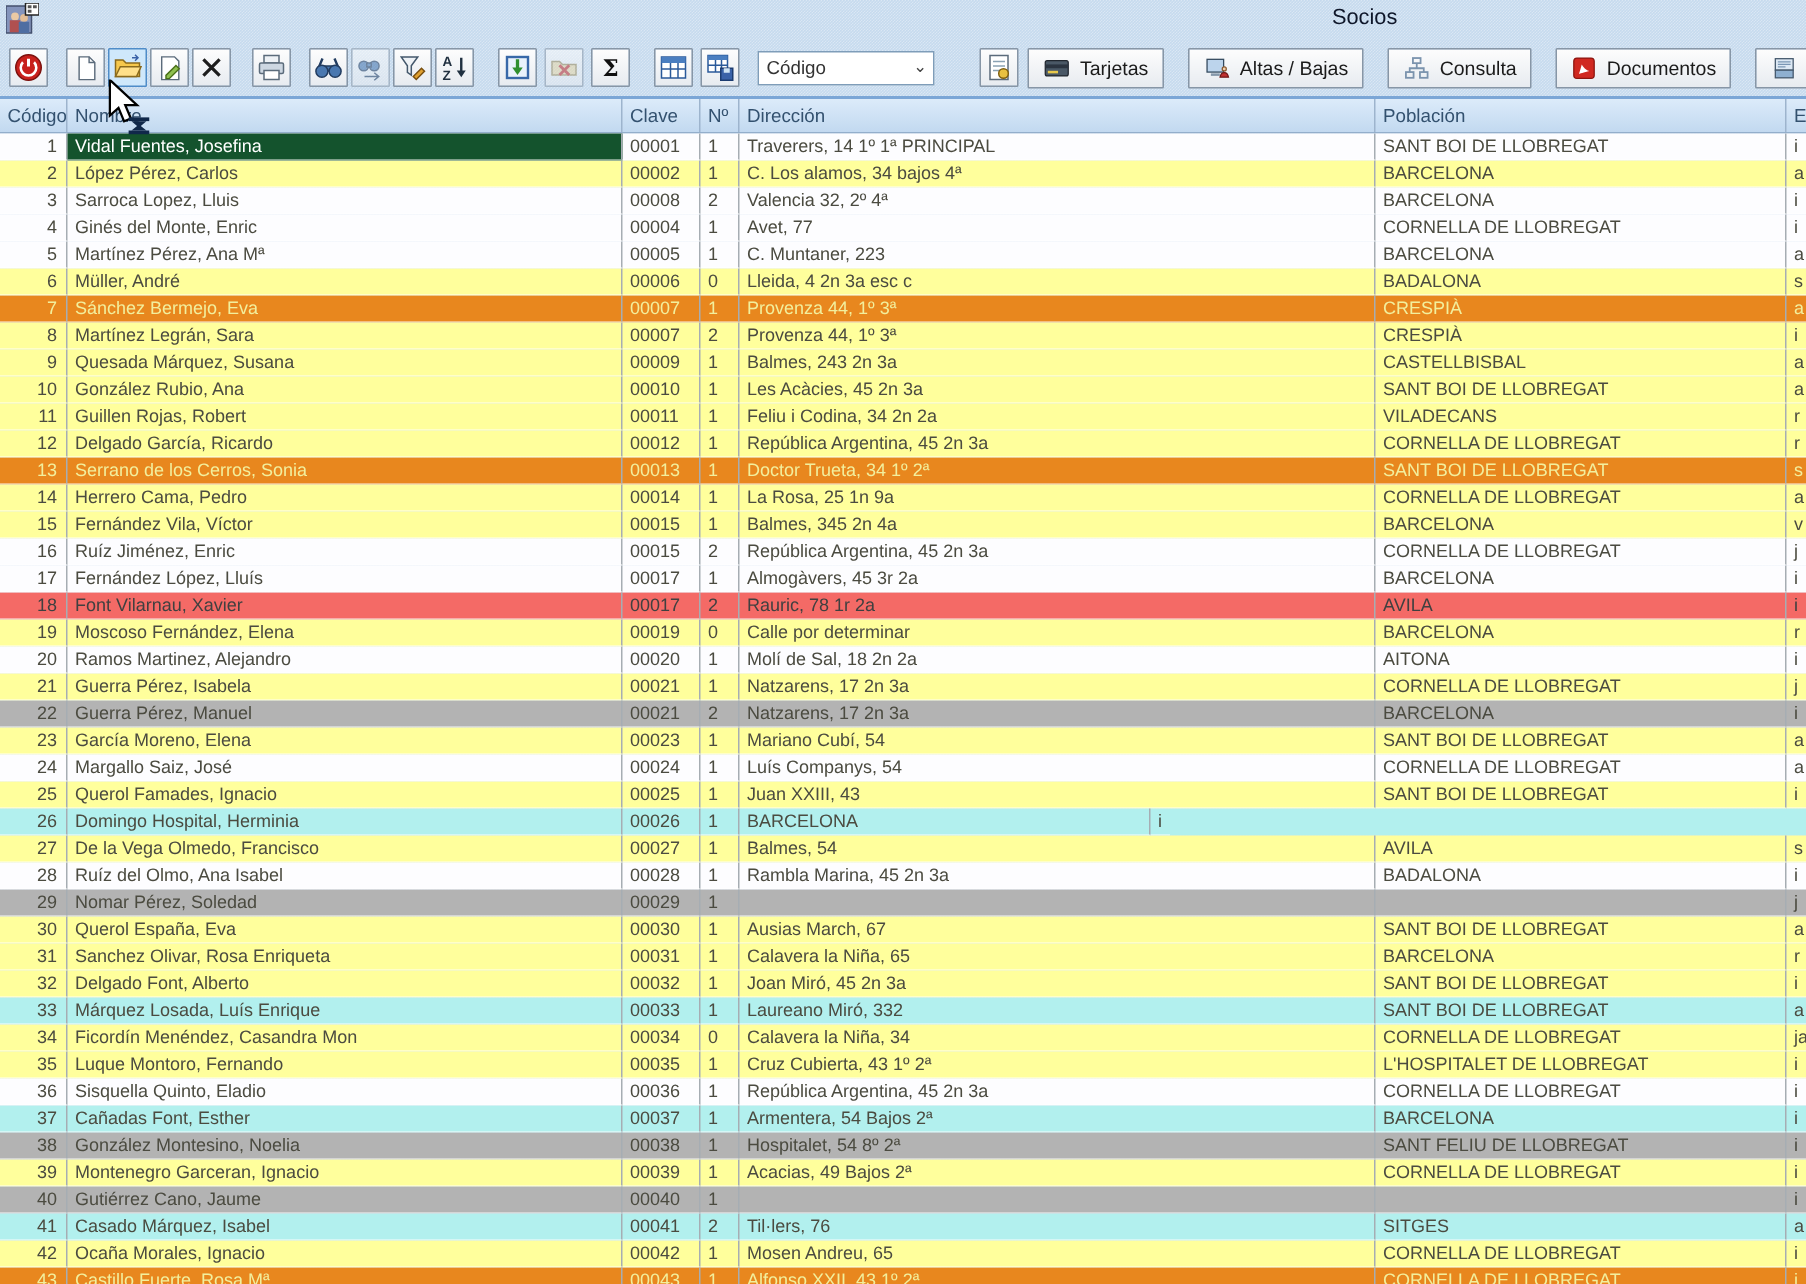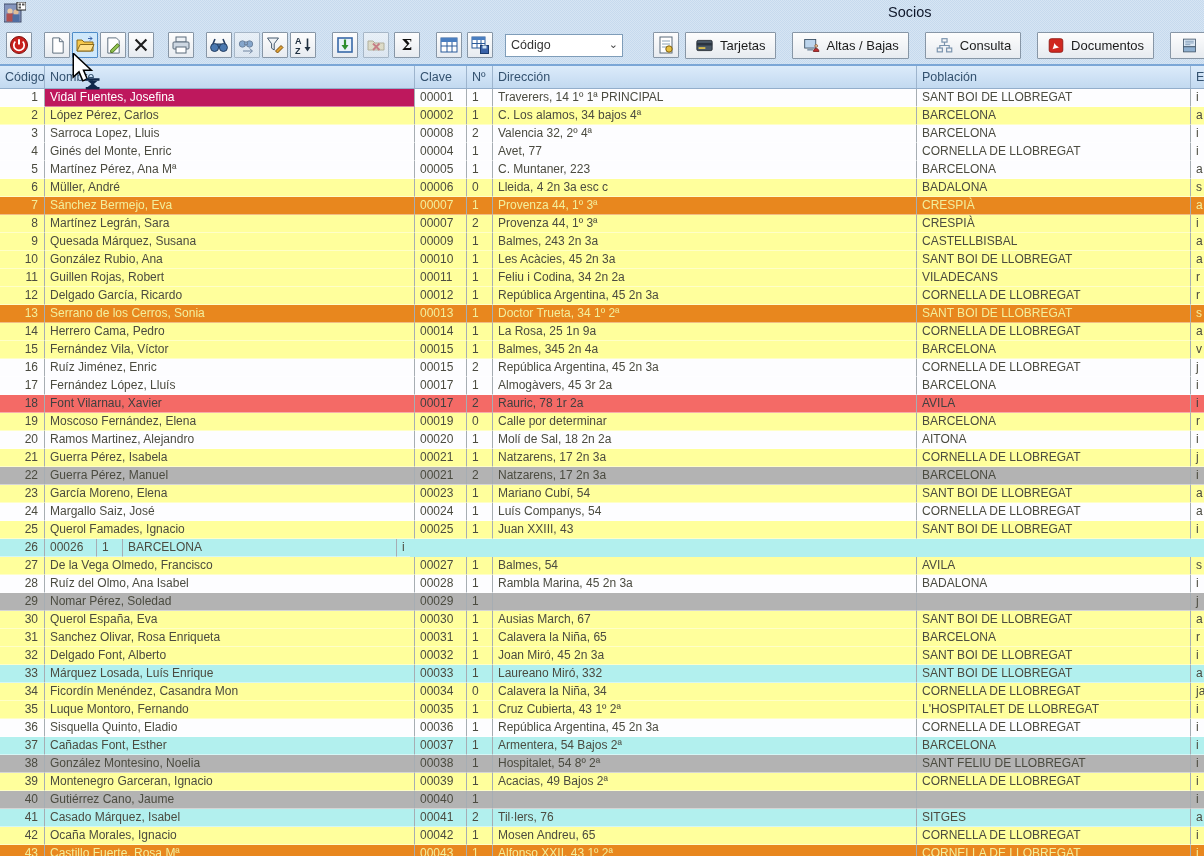--- a/index.html
+++ b/index.html
@@ -42,21 +42,21 @@
     padding:0 0 0 5px;font-size:12px;line-height:17px;color:#4b4b40;overflow:hidden;white-space:nowrap;flex:0 0 auto}
   .c-codigo{width:45px}.c-nombre{width:370px}.c-clave{width:52px}.c-num{width:26px}
   .c-direccion{width:424px}.c-poblacion{width:274px}.c-email{width:13px;border-right:none}
   .cell.c-codigo{text-align:right;padding:0 6px 0 0}
   .bg-white{background:#fdfdff}
   .bg-yellow{background:#ffff9c}
   .bg-orange{background:#e8871e}.bg-orange .cell{color:#f2ef9d}
   .bg-red{background:#f46a66}.bg-red .cell{color:#404040}
   .bg-cyan{background:#b2f0ee}
   .bg-gray{background:#b3b3b3}
-  .cell.sel{background:#be185d;color:#fff}
+  .cell.sel{background:#14532d;color:#fff}
   
   .cursor{position:absolute;left:72px;top:53px;z-index:50;pointer-events:none}
 </style>
 </head>
 <body>
 
 <div class="titlebar">
   <svg class="appicon" viewBox="0 0 22 22">
     <rect x="0" y="2" width="17" height="18" fill="#8494bc" stroke="#44506e"></rect>
     <circle cx="6" cy="9" r="2.6" fill="#eac9a4"></circle>
@@ -460,20 +460,21 @@
         <div class="cell c-codigo">25</div>
         <div class="cell c-nombre">Querol Famades, Ignacio</div>
         <div class="cell c-clave">00025</div>
         <div class="cell c-num">1</div>
         <div class="cell c-direccion">Juan XXIII, 43</div>
         <div class="cell c-poblacion">SANT BOI DE LLOBREGAT</div>
         <div class="cell c-email">i</div>
       </div>
       <div class="grow bg-cyan">
         <div class="cell c-codigo">26</div>
+        <div class="cell c-nombre">Domingo Hospital, Herminia</div>
         <div class="cell c-clave">00026</div>
         <div class="cell c-num">1</div>
         <div class="cell c-poblacion">BARCELONA</div>
         <div class="cell c-email">i</div>
       </div>
       <div class="grow bg-yellow">
         <div class="cell c-codigo">27</div>
         <div class="cell c-nombre">De la Vega Olmedo, Francisco</div>
         <div class="cell c-clave">00027</div>
         <div class="cell c-num">1</div>

